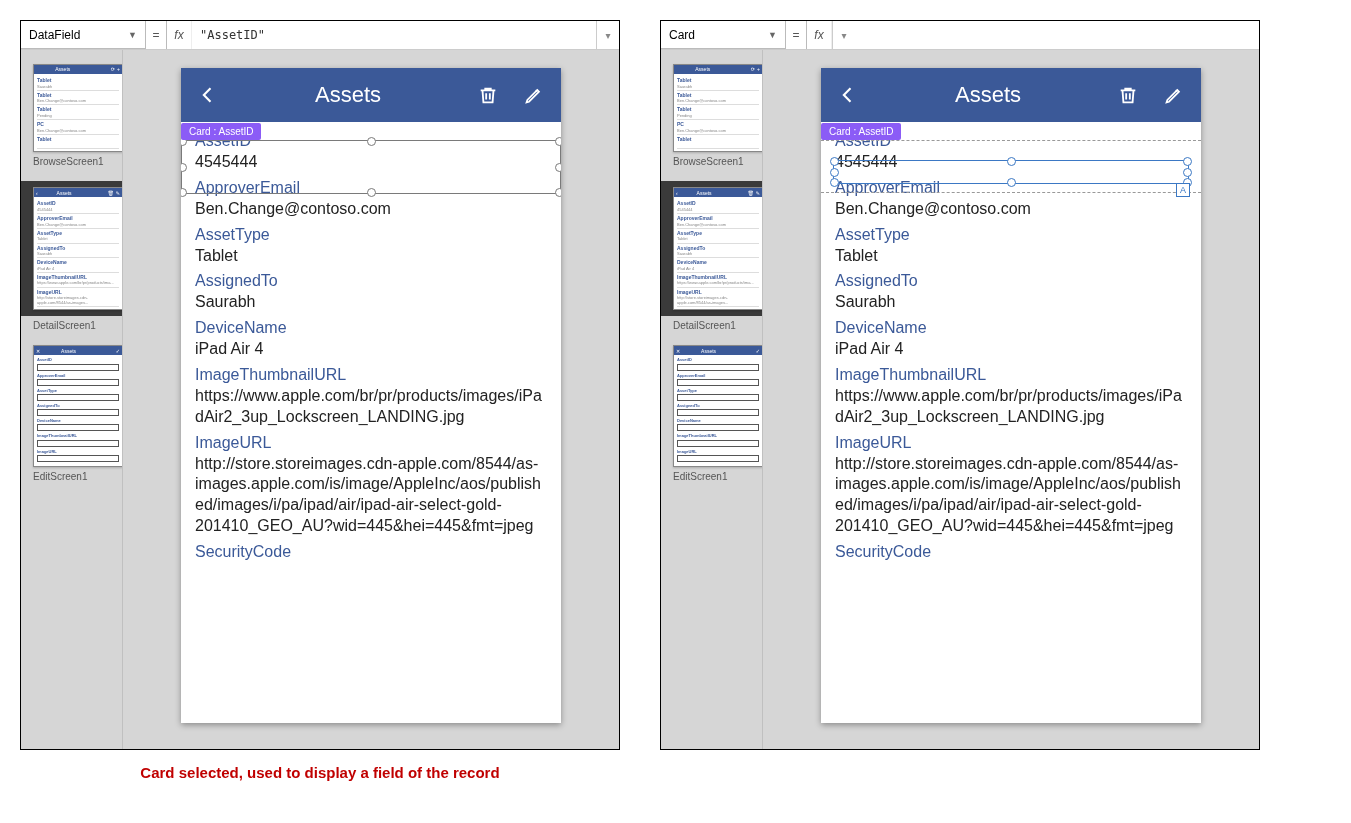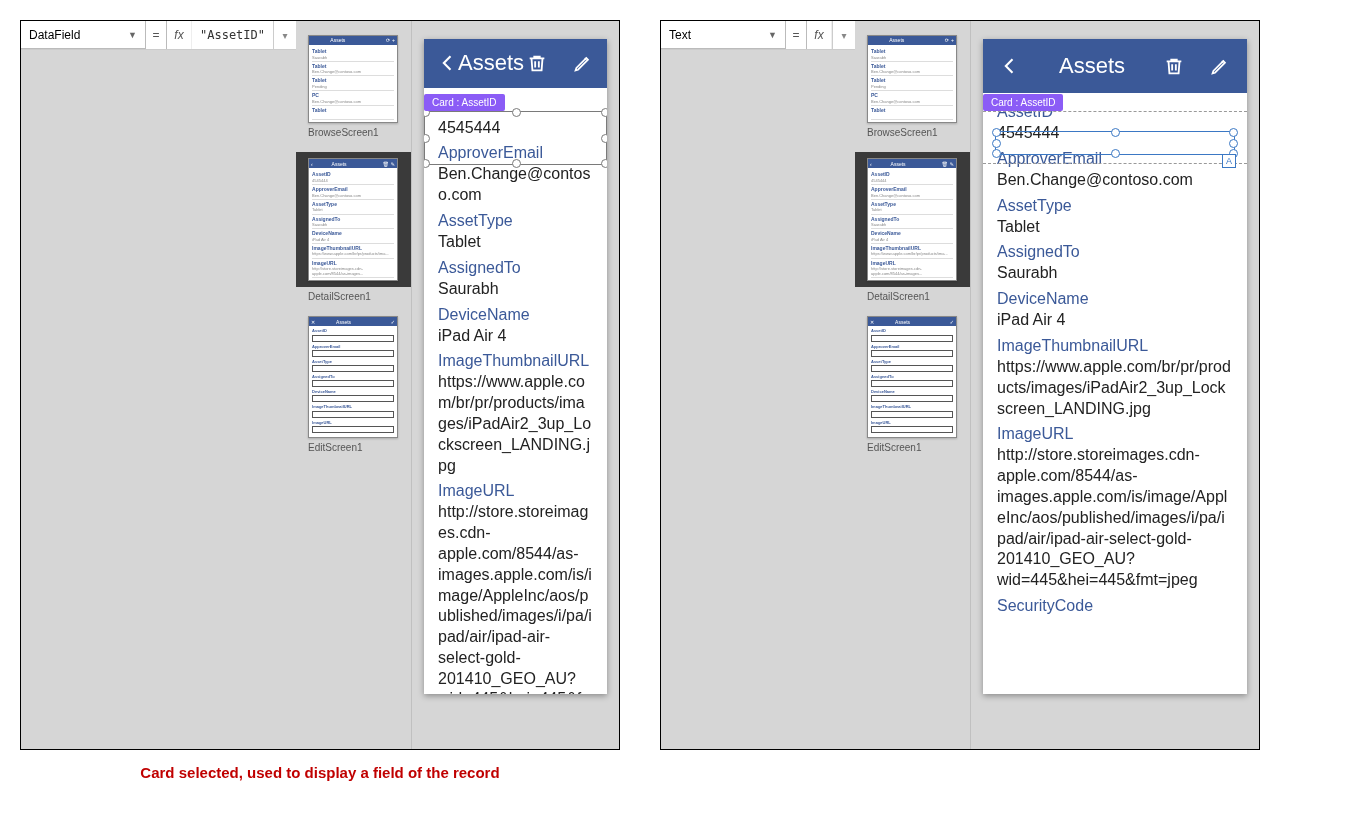--- a/index.html
+++ b/index.html
@@ -16,21 +16,21 @@
     flex-direction: column;
     align-items: center;
   }
   .panel {
     width: 600px;
     height: 730px;
     border: 1px solid #000;
     background: #d6d6d6;
     box-sizing: border-box;
     display: flex;
-    flex-direction: row;
+    flex-direction: column;
     overflow: hidden;
   }
   .caption {
     color: #c00000;
     font-weight: 700;
     font-size: 15px;
     margin-top: 14px;
     text-align: center;
   }
   
@@ -88,21 +88,21 @@
     color: #888;
     font-size: 10px;
   }
   
   .panel-body {
     flex: 1;
     display: flex;
     overflow: hidden;
   }
   .thumb-col {
-    width: 116px;
+    width: 102px;
     background: #d6d6d6;
     border-right: 1px solid #c0c0c0;
     padding: 14px 0 0 12px;
     box-sizing: border-box;
     overflow: hidden;
   }
   .thumb-block {
     margin-bottom: 14px;
   }
   .thumb {
@@ -452,21 +452,21 @@
     </div>
   </div>
 </div>
 <div class="caption">Card selected, used to display a field of the record</div>
 </div>
 
 <div class="panel-wrapper">
 <div class="panel">
   <div class="formula-row">
     <div class="prop-select">
-      <span>Text</span>
+      <span>Card</span>
       <span class="caret">▼</span>
     </div>
     <div class="eq-box">=</div>
     <div class="fx-box">fx</div>
     <div class="fx-expand">▾</div>
   </div>
   <div class="panel-body">
     <div class="thumb-col">
       <div class="thumb-block">
         <div class="thumb">

